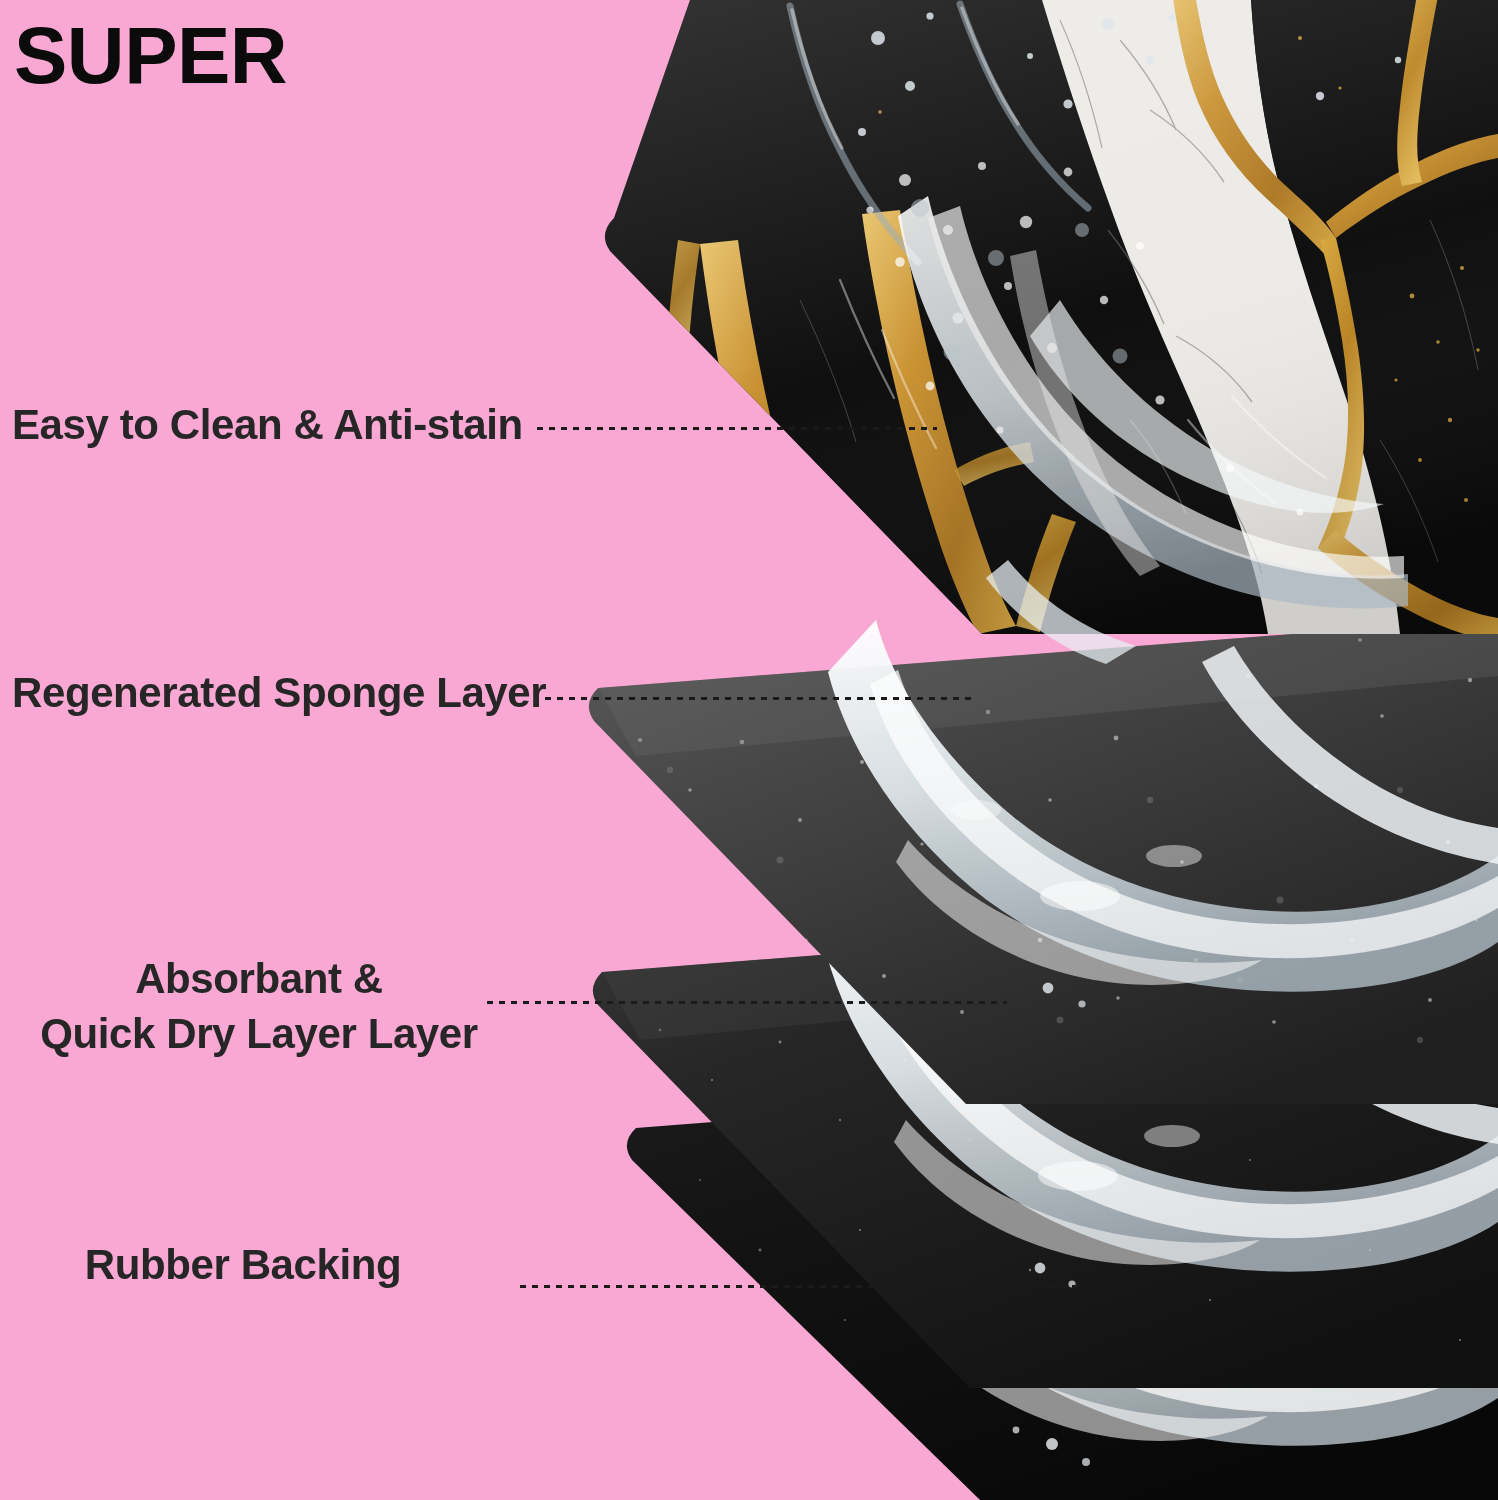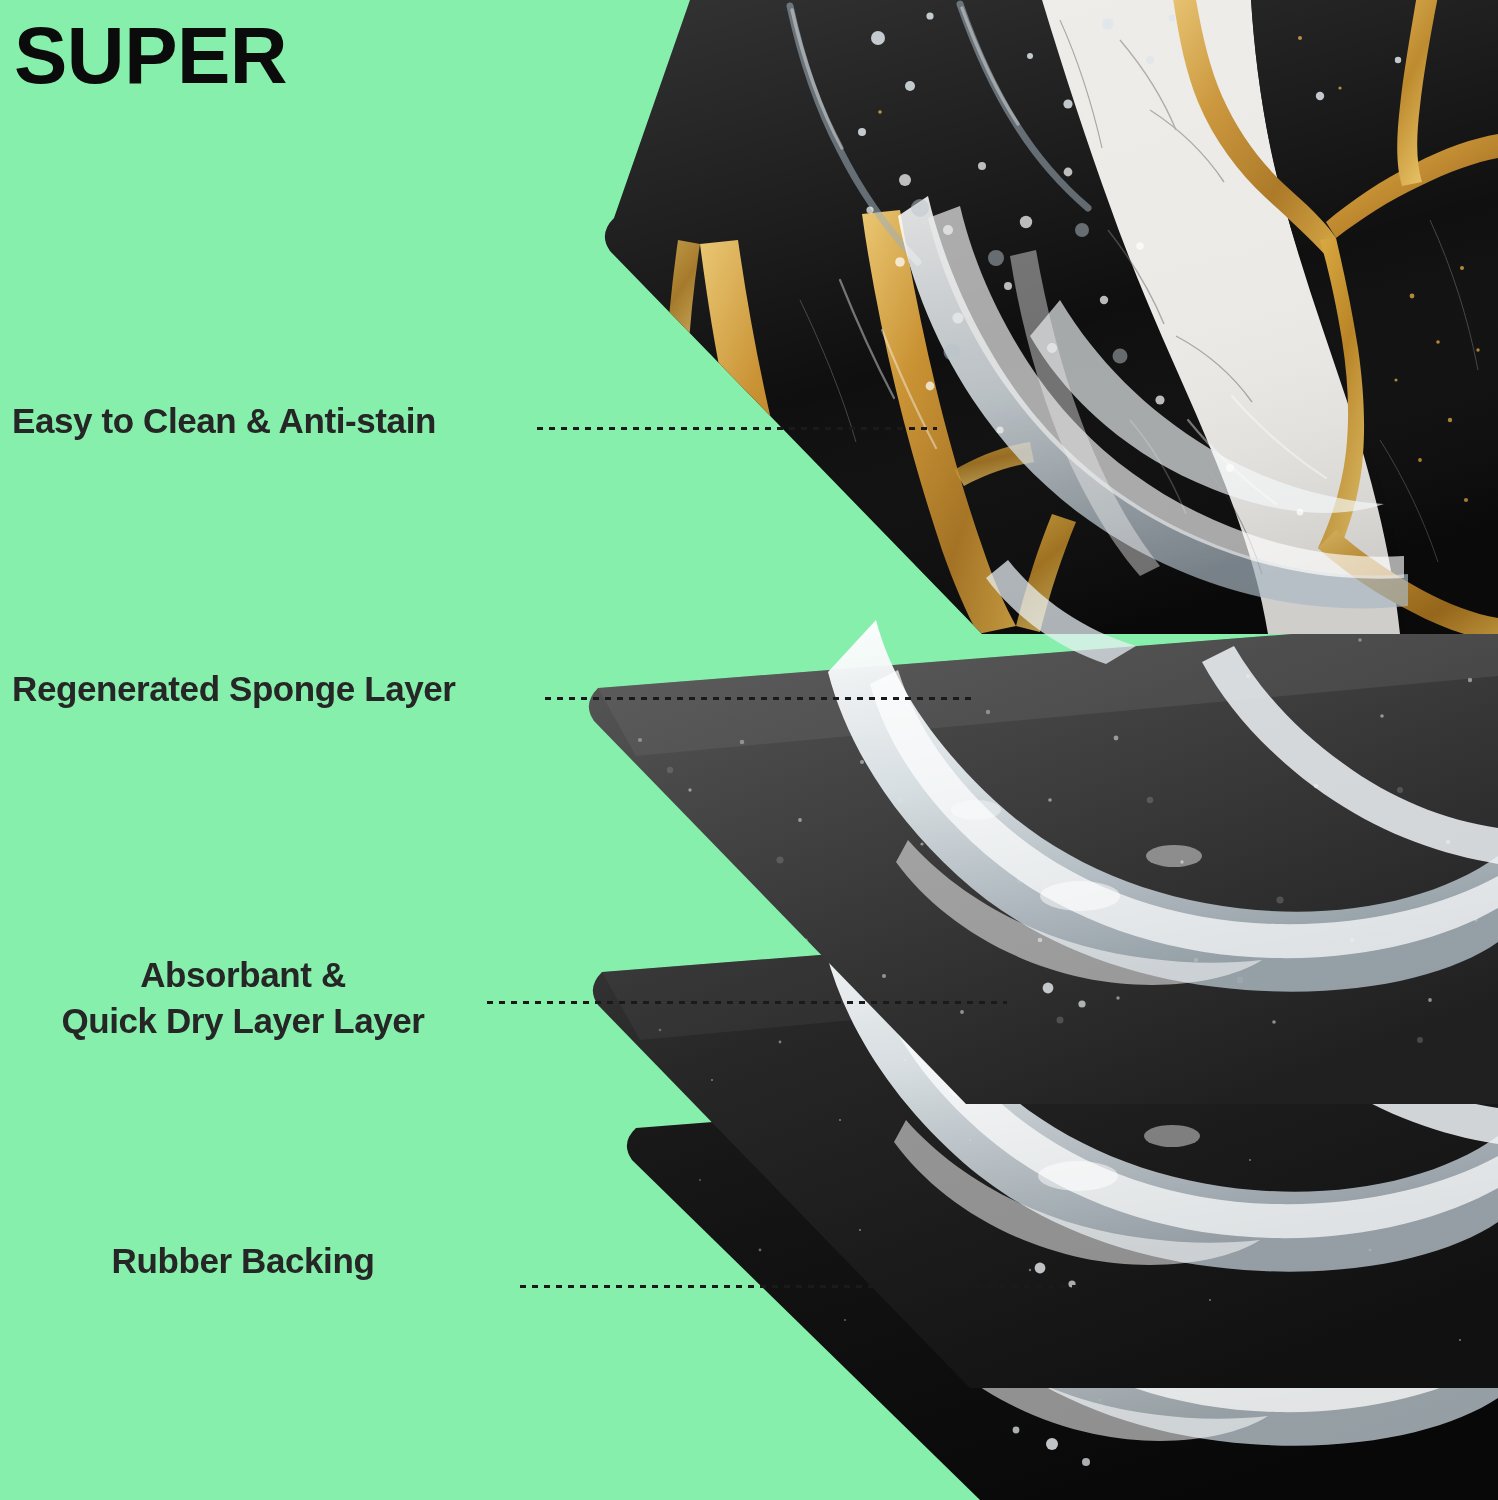--- a/index.html
+++ b/index.html
@@ -4,21 +4,21 @@
 <style>
   html, body {
     margin: 0;
     padding: 0;
     background: #ffffff;
   }
   #stage {
     position: relative;
     width: 1498px;
     height: 1500px;
-    background: #86efac;
+    background: #f9a8d4;
     overflow: hidden;
     font-family: "Liberation Sans", sans-serif;
   }
 
   
   #headline {
     position: absolute;
     left: 14px;
     top: 16px;
     width: 640px;
@@ -32,29 +32,29 @@
   }
   #headline .ln { display: block; white-space: nowrap; }
 
   
   .callout {
     position: absolute;
     z-index: 40;
     color: #262626;
     font-family: "Liberation Sans", sans-serif;
     font-weight: 700;
-    font-size: 35px;
+    font-size: 42px;
     line-height: 1.30;
     letter-spacing: -0.4px;
     white-space: nowrap;
   }
   .callout .ln { display: block; }
   .callout.c1 { left: 12px;  top: 398px;  text-align: left; }
   .callout.c2 { left: 12px;  top: 666px;  text-align: right; }
-  .callout.c3 { left: 18px;  top: 952px;  width: 450px; text-align: center; }
+  .callout.c3 { left: 34px;  top: 952px;  width: 450px; text-align: center; }
   .callout.c4 { left: 18px;  top: 1238px; width: 450px; text-align: center; }
 
   
   .leader {
     position: absolute;
     z-index: 39;
     height: 3px;
     background-image: repeating-linear-gradient(
         to right, #1a1a1a 0px, #1a1a1a 6px, rgba(255,255,255,0) 6px, rgba(255,255,255,0) 12px);
   }

